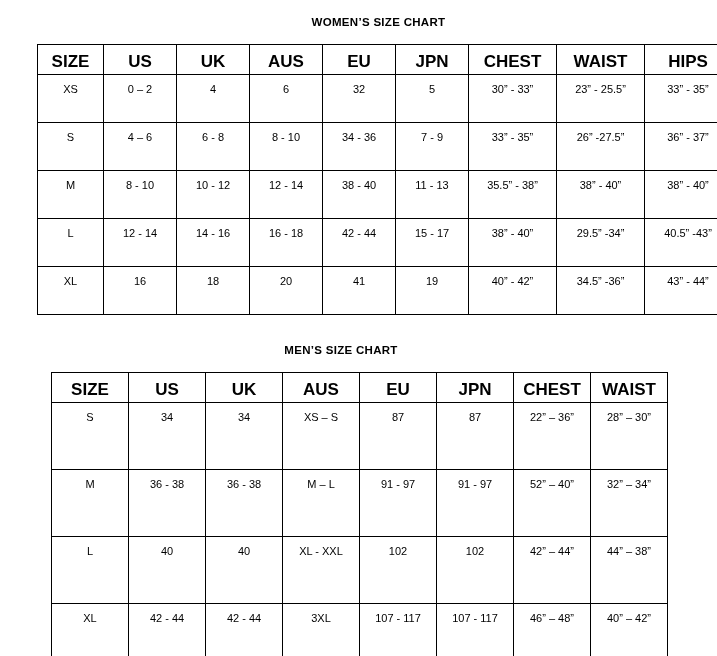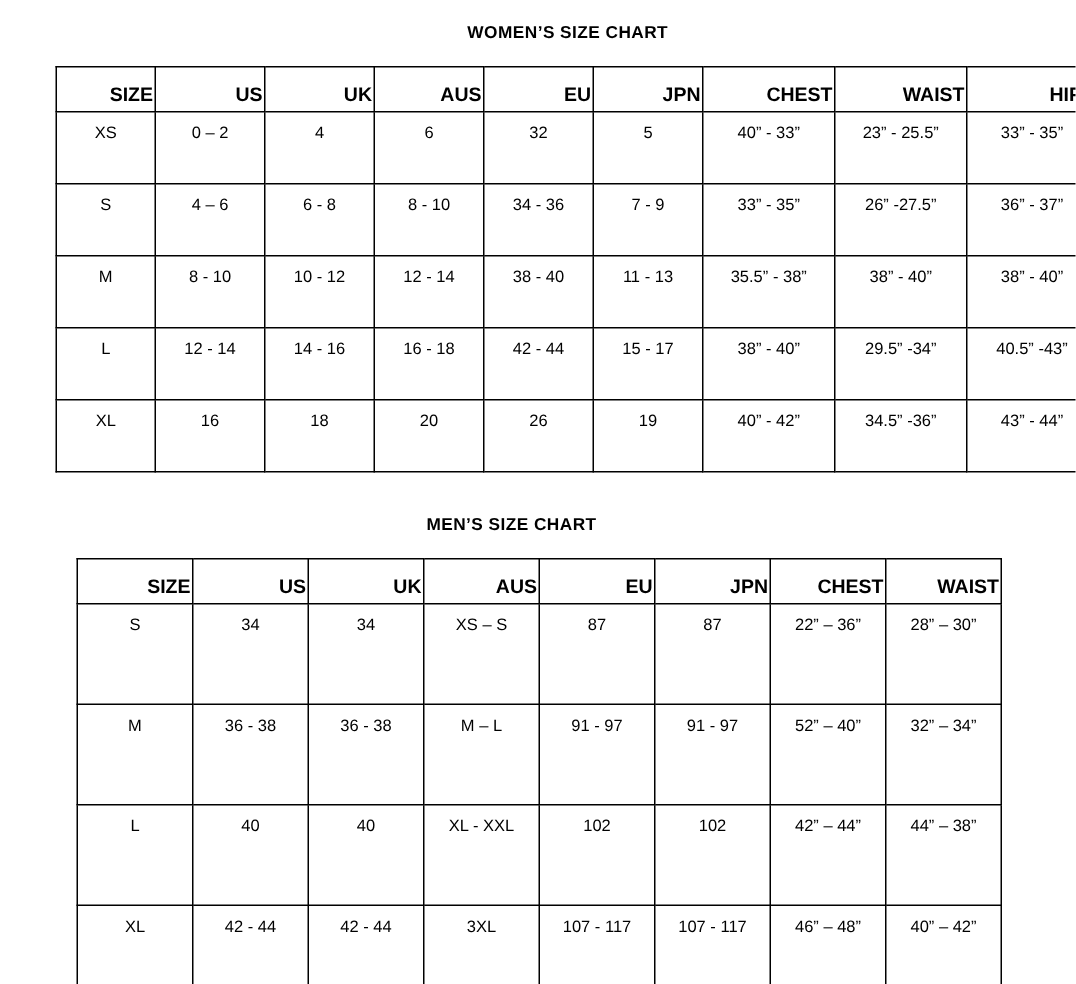--- a/index.html
+++ b/index.html
@@ -45,22 +45,21 @@
     vertical-align: top;
     padding-top: 8px;
     font-size: 11px;
     font-weight: normal;
   }
   table.size-table thead th {
     font-weight: bold;
     height: 22px;
     padding-top: 6px;
     vertical-align: middle;
-    font-size: 13px;
-    text-align: right;
+    font-size: 17px;
   }
   #womens-table {
     top: 44px;
     left: 37px;
     width: 644px;
   }
   #womens-table tbody td {
     height: 38px;
   }
   #mens-table {
@@ -103,21 +102,21 @@
     </tr>
   </thead>
   <tbody>
     <tr>
       <td>XS</td>
       <td>0 – 2</td>
       <td>4</td>
       <td>6</td>
       <td>32</td>
       <td>5</td>
-      <td>40” - 33”</td>
+      <td>30” - 33”</td>
       <td>23” - 25.5”</td>
       <td>33” - 35”</td>
     </tr>
     <tr>
       <td>S</td>
       <td>4 – 6</td>
       <td>6 - 8</td>
       <td>8 - 10</td>
       <td>34 - 36</td>
       <td>7 - 9</td>
@@ -145,21 +144,21 @@
       <td>15 - 17</td>
       <td>38” - 40”</td>
       <td>29.5” -34”</td>
       <td>40.5” -43”</td>
     </tr>
     <tr>
       <td>XL</td>
       <td>16</td>
       <td>18</td>
       <td>20</td>
-      <td>26</td>
+      <td>41</td>
       <td>19</td>
       <td>40” - 42”</td>
       <td>34.5” -36”</td>
       <td>43” - 44”</td>
     </tr>
   </tbody>
 </table>
 
 <div id="mens-title" class="chart-title">MEN’S SIZE CHART</div>
 

